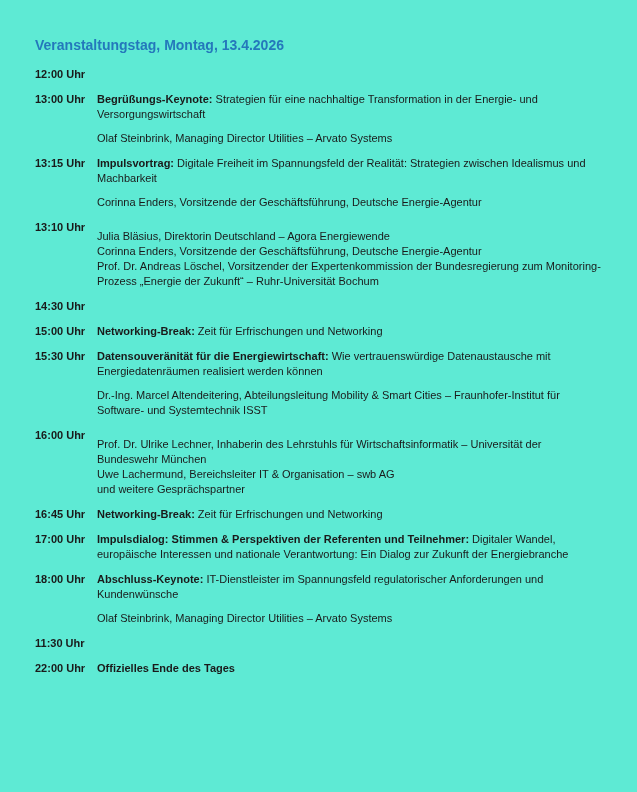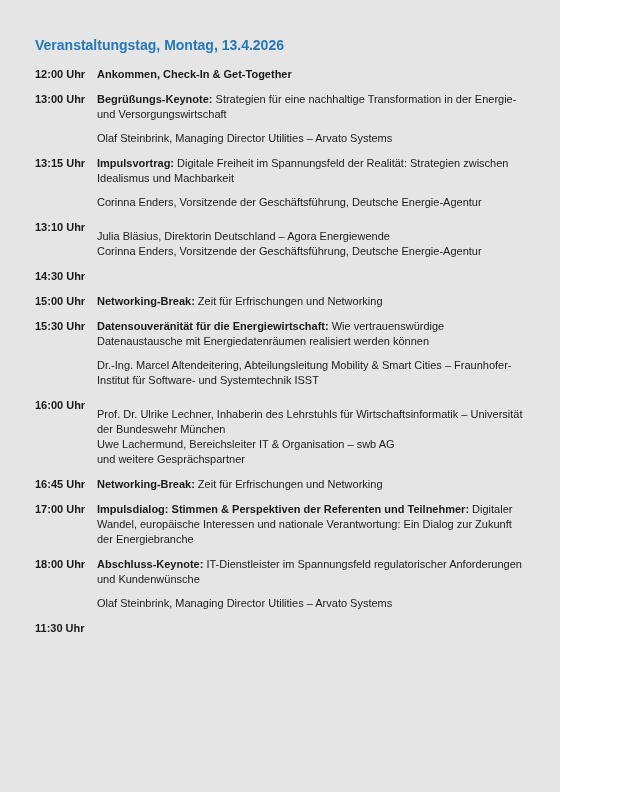--- a/index.html
+++ b/index.html
@@ -10,24 +10,24 @@
   body {
     width: 637px;
     height: 792px;
     font-family: "Liberation Sans", sans-serif;
     color: #1a1a1a;
     overflow: hidden;
     box-sizing: border-box;
   }
   .page {
     box-sizing: border-box;
-    width: 560px;
+    width: 637px;
     height: 792px;
     padding: 36px 36px 0 35px;
-    background: #e5e5e5;
+    background: #5eead4;
   }
   .page-title {
     margin: 0 0 13px 0;
     font-size: 14px;
     line-height: 18px;
     font-weight: 700;
   }
   .schedule { }
   .entry {
     display: flex;
@@ -59,24 +59,20 @@
   .speaker-line { }
 </style>
 </head>
 <body style="color: rgb(26, 26, 26);">
 
 <div class="page">
   <h1 class="page-title" style="color: rgb(36, 120, 187);">Veranstaltungstag, Montag, 13.4.2026</h1>
   <div class="schedule">
   <div class="entry">
     <div class="time">12:00 Uhr</div>
-    <div class="content">
-      <p class="entry-title"><span class="b">Ankommen, Check-In &amp; Get-Together</span><span class="r"></span></p>
-
-    </div>
   </div>
 
   <div class="entry">
     <div class="time">13:00 Uhr</div>
     <div class="content">
       <p class="entry-title"><span class="b">Begrüßungs-Keynote:</span><span class="r"> Strategien für eine nachhaltige Transformation in der Energie- und Versorgungswirtschaft</span></p>
       <div class="speakers">
             <div class="speaker-line">Olaf Steinbrink, Managing Director Utilities – Arvato Systems</div>
           </div>
     </div>
@@ -91,20 +87,21 @@
           </div>
     </div>
   </div>
 
   <div class="entry">
     <div class="time">13:10 Uhr</div>
     <div class="content">
       <div class="speakers">
             <div class="speaker-line">Julia Bläsius, Direktorin Deutschland – Agora Energiewende</div>
             <div class="speaker-line">Corinna Enders, Vorsitzende der Geschäftsführung, Deutsche Energie-Agentur</div>
+            <div class="speaker-line">Prof. Dr. Andreas Löschel, Vorsitzender der Expertenkommission der Bundesregierung zum Monitoring-Prozess „Energie der Zukunft“ – Ruhr-Universität Bochum</div>
           </div>
     </div>
   </div>
 
   <div class="entry">
     <div class="time">14:30 Uhr</div>
   </div>
 
   <div class="entry">
     <div class="time">15:00 Uhr</div>
@@ -158,14 +155,21 @@
       <div class="speakers">
             <div class="speaker-line">Olaf Steinbrink, Managing Director Utilities – Arvato Systems</div>
           </div>
     </div>
   </div>
 
   <div class="entry">
     <div class="time">11:30 Uhr</div>
   </div>
 
+  <div class="entry">
+    <div class="time">22:00 Uhr</div>
+    <div class="content">
+      <p class="entry-title"><span class="b">Offizielles Ende des Tages</span><span class="r"></span></p>
+
+    </div>
+  </div>
 </div>
 </div>
 
 </body></html>

